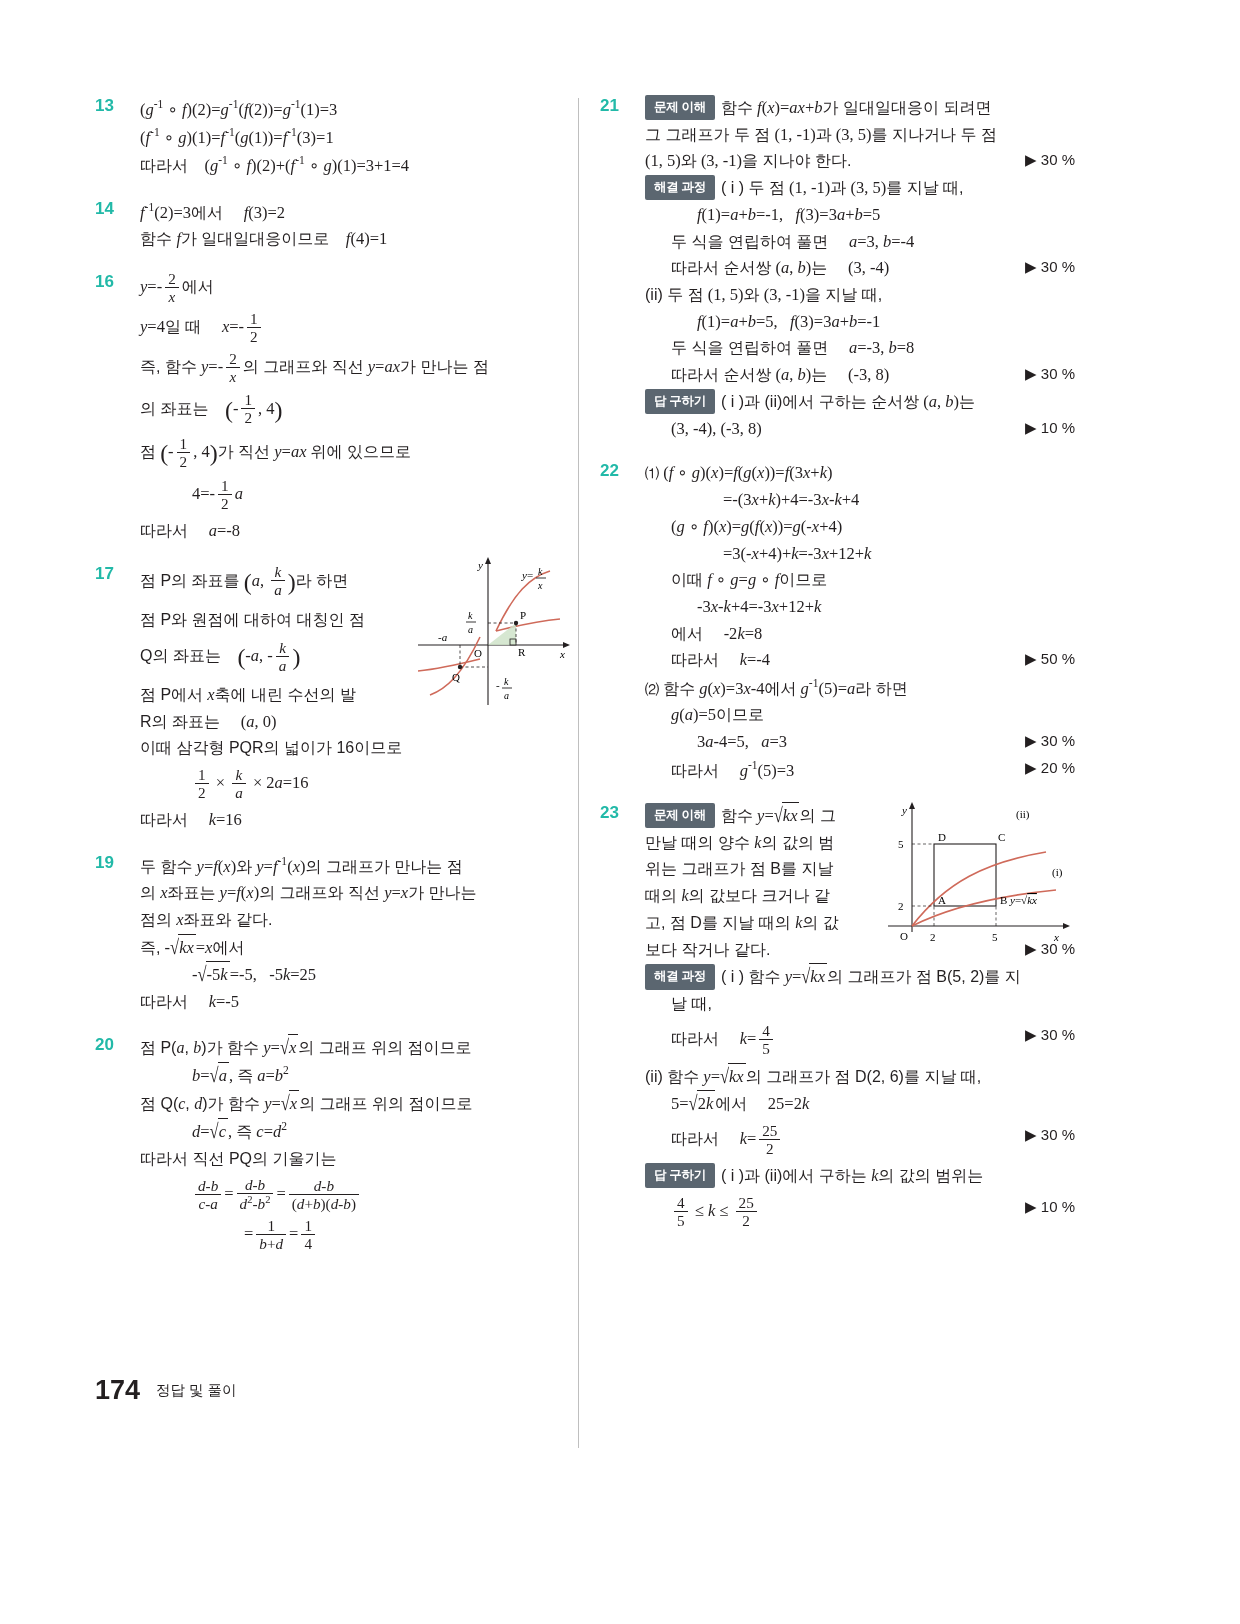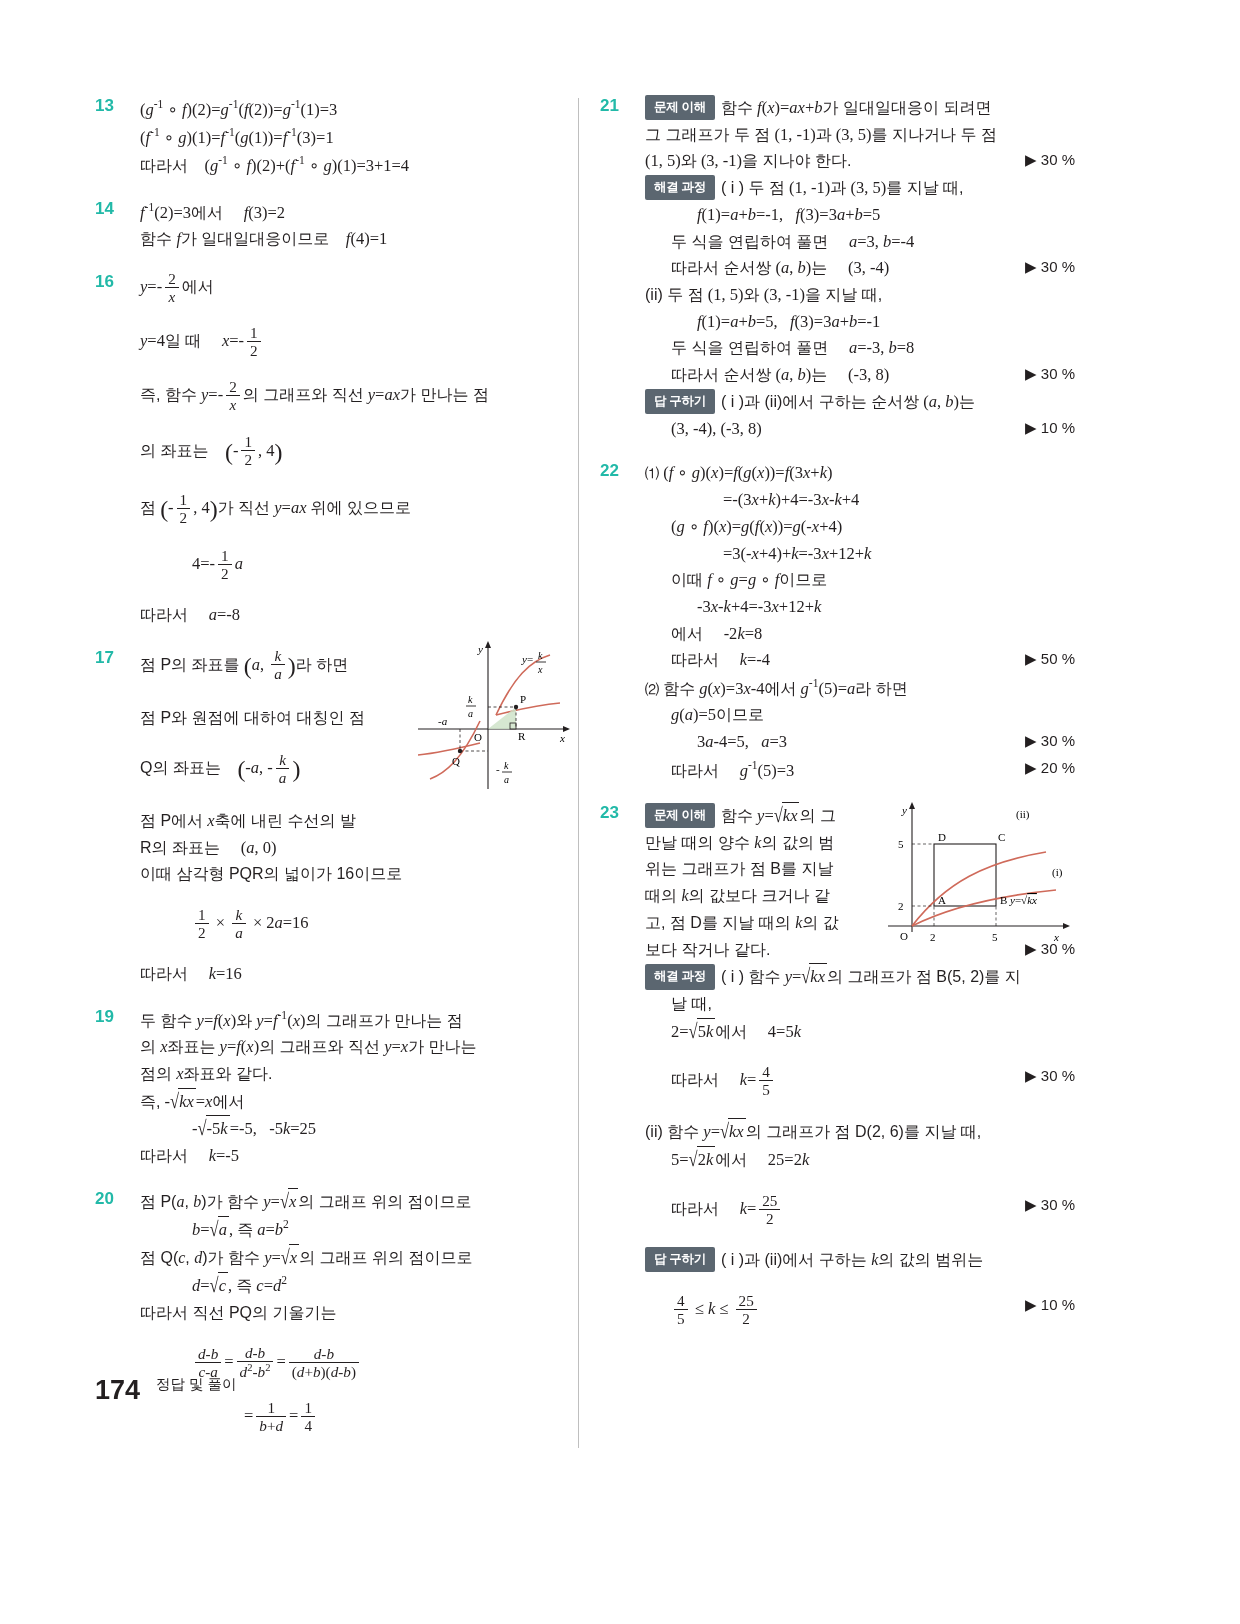--- a/index.html
+++ b/index.html
@@ -45,21 +45,21 @@
   }
   .line{
     font-size:16.5px;
     line-height:1.62;
     white-space:nowrap;
   }
   .ind1{padding-left:26px;}
   .ind2{padding-left:52px;}
   .ind3{padding-left:78px;}
   .ind4{padding-left:104px;}
-  .gap{margin-top:19px;}
+  .gap{margin-top:5px;}
   i.v{font-family:"Liberation Serif", serif; font-style:italic;}
   
   .frac{
     display:inline-block;
     vertical-align:middle;
     text-align:center;
     font-size:0.92em;
     line-height:1.12;
     margin:0 3px;
     position:relative;
@@ -94,21 +94,21 @@
     right:0;
     font-size:15px;
     font-family:"Liberation Sans", sans-serif;
     color:#231f20;
     white-space:nowrap;
   }
   .scorerow{position:relative;}
   .footer{
     position:absolute;
     left:95px;bottom:70px;
-    display:flex;align-items:flex-start;gap:16px;
+    display:flex;align-items:center;gap:16px;
   }
   .pagenum{
     font-family:"Liberation Sans", sans-serif;
     font-weight:bold;
     font-size:27px;
     color:#231f20;
   }
   .footlabel{
     font-family:"Liberation Sans", sans-serif;
     font-size:14.5px;
@@ -428,23 +428,20 @@
       <div class="line"><span class="kr">때의 <i class="v">k</i>의 값보다 크거나 같</span></div>
       <div class="line"><span class="kr">고, 점 D를 지날 때의 <i class="v">k</i>의 값</span></div>
       <div class="line scorerow">
         <span class="kr">보다 작거나 같다.</span>
         <span class="score">▶ 30 %</span>
       </div>
       <div class="line">
         <span class="tag">해결 과정</span><span class="kr">( i ) 함수</span> <i class="v">y</i>=<span class="radsign">√</span><span class="sq"><i class="v">kx</i></span><span class="kr">의 그래프가 점 B(5, 2)를 지</span>
       </div>
       <div class="line ind1"><span class="kr">날 때,</span></div>
-      <div class="line ind1">
-        2=<span class="radsign">√</span><span class="sq">5<i class="v">k</i></span><span class="kr">에서</span> &nbsp;&nbsp;&nbsp; 4=5<i class="v">k</i>
-      </div>
       <div class="line ind1 gap scorerow">
         <span class="kr">따라서</span> &nbsp;&nbsp;&nbsp; <i class="v">k</i>=<span class="frac"><span class="n">4</span><span class="d">5</span></span>
         <span class="score">▶ 30 %</span>
       </div>
       <div class="line gap">
         <span class="kr">(ii) 함수</span> <i class="v">y</i>=<span class="radsign">√</span><span class="sq"><i class="v">kx</i></span><span class="kr">의 그래프가 점 D(2, 6)를 지날 때,</span>
       </div>
       <div class="line ind1">
         5=<span class="radsign">√</span><span class="sq">2<i class="v">k</i></span><span class="kr">에서</span> &nbsp;&nbsp;&nbsp; 25=2<i class="v">k</i>
       </div>

